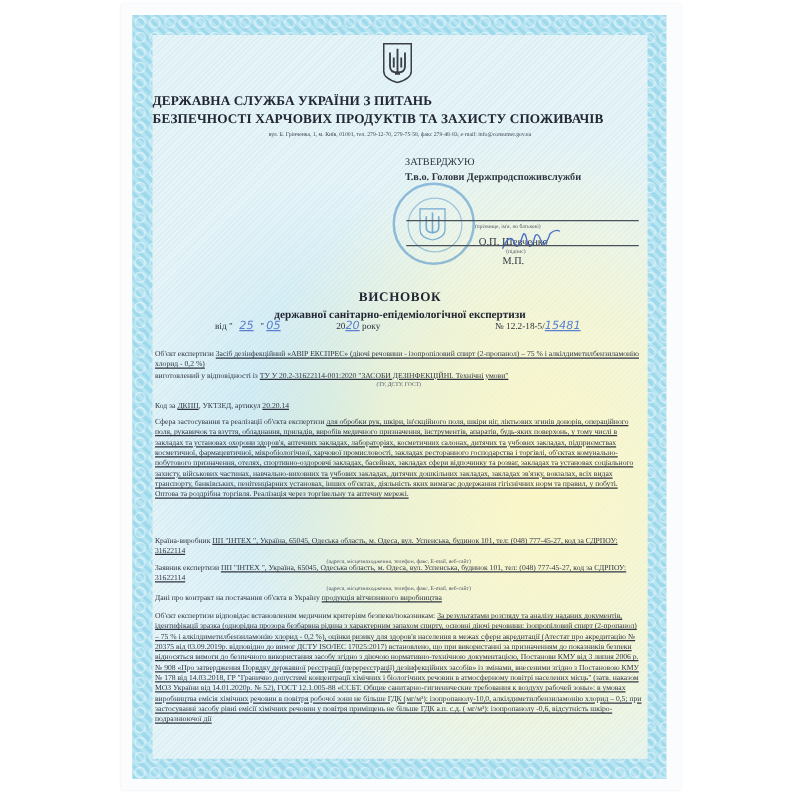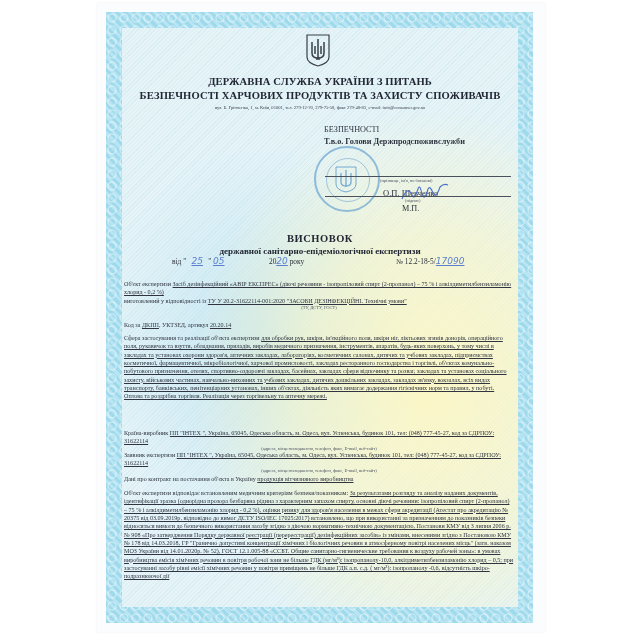--- a/index.html
+++ b/index.html
@@ -22,21 +22,21 @@
     position: absolute; left: 122px; top: 28px; width: 396px; height: 579px;
     background:
       radial-gradient(ellipse at 78% 62%, rgba(255,247,190,0.85) 0%, rgba(255,247,190,0.55) 30%, rgba(255,247,190,0) 55%),
       radial-gradient(ellipse at 35% 55%, rgba(185,225,240,0.7) 0%, rgba(185,225,240,0) 45%),
       repeating-linear-gradient(135deg, rgba(160,210,225,0.18) 0 1px, transparent 1px 3px),
       #e6f4f8;
     overflow: hidden;
   }
   .abs { position: absolute; }
   .arms { position: absolute; left: 305px; top: 33px; width: 26px; height: 34px; }
-  .h-title { position: absolute; left: 122px; width: 396px; text-align: center; font-weight: bold; font-size: 10.6px; letter-spacing: 0.1px; color: #222733; }
+  .h-title { position: absolute; left: 122px; width: 396px; font-weight: bold; font-size: 10.6px; letter-spacing: 0.1px; color: #222733; }
   .addr { position: absolute; left: 122px; width: 396px; text-align: center; font-size: 4.6px; color: #3c4250; top: 105px; }
   .approve { position: absolute; left: 324px; font-size: 8px; color: #2e3440; }
   .line { position: absolute; height: 0; border-top: 0.8px solid #4a505c; }
   .tiny { font-size: 4.4px; color: #505662; }
   .stamp {
     position: absolute; left: 314px; top: 146px; width: 66px; height: 66px; border-radius: 50%;
     border: 2px solid rgba(70,140,200,0.55); box-sizing: border-box;
   }
   .stamp::after {
     content: ""; position: absolute; left: 10px; top: 10px; width: 42px; height: 42px; border-radius: 50%;
@@ -59,21 +59,21 @@
 
 <svg class="arms" viewBox="0 0 26 34">
   <path d="M2 2 H24 V24 Q24 30 13 33 Q2 30 2 24 Z" fill="none" stroke="#3a3f48" stroke-width="1.2"></path>
   <path d="M13 6 V26 M7 9 V20 Q7 25 13 25 Q19 25 19 20 V9 M10 13 V21 M16 13 V21 M11 26 H15" fill="none" stroke="#3a3f48" stroke-width="1.5"></path>
 </svg>
 
 <div class="h-title" style="top:76px;">ДЕРЖАВНА СЛУЖБА УКРАЇНИ З ПИТАНЬ</div>
 <div class="h-title" style="top:90px;">БЕЗПЕЧНОСТІ ХАРЧОВИХ ПРОДУКТІВ ТА ЗАХИСТУ СПОЖИВАЧІВ</div>
 <div class="addr">вул. Б. Грінченка, 1, м. Київ, 01001, тел. 279-12-70, 279-75-58, факс 279-48-83, e-mail: info@consumer.gov.ua</div>
 
-<div class="approve" style="top:125px; font-size:8.2px;">БЕЗПЕЧНОСТІ</div>
+<div class="approve" style="top:125px; font-size:8.2px;">ЗАТВЕРДЖУЮ</div>
 <div class="approve" style="top:137px; font-size:8.2px;font-weight:bold;">Т.в.о. Голови Держпродспоживслужби</div>
 
 <div class="stamp"></div>
 <svg class="stamp-arms" viewBox="0 0 26 28">
   <path d="M3 2 H23 V19 Q23 25 13 27 Q3 25 3 19 Z" fill="none" stroke="rgba(70,140,200,0.7)" stroke-width="1"></path>
   <path d="M13 5 V22 M8 8 V17 Q8 21 13 21 Q18 21 18 17 V8" fill="none" stroke="rgba(70,140,200,0.7)" stroke-width="1.3"></path>
 </svg>
 
 <div class="approve" style="top:164px; left:383px; font-size:8.5px;margin-top:24px;">О.П. Шевченко</div>
 <div class="line" style="left:325px; top:176px; width:186px;"></div>
@@ -88,21 +88,21 @@
 <div class="conc-title" style="top:233px; font-size:10.5px; letter-spacing:0.5px;">ВИСНОВОК</div>
 <div class="conc-title" style="top:246px; font-size:9px;">державної санітарно-епідеміологічної експертизи</div>
 
 <div class="abs" style="left:172px; top:256px; font-size:7.4px; width:360px;">
   <span>від</span>
   <span> "</span><span class="hand u" style="display:inline-block; width:22px; text-align:center;">25</span><span>" </span>
   <span class="hand u" style="display:inline-block; width:54px; ">05</span>
   <span>20</span><span class="hand u">20</span>
   <span>року</span>
   <span style="display:inline-block; width:88px;"></span>
-  <span>№ 12.2-18-5/</span><span class="hand u">17090</span>
+  <span>№ 12.2-18-5/</span><span class="hand u">15481</span>
 </div>
 
 <div class="body" style="top:280px;">
   <span>Об'єкт експертизи</span>
   <span class="u">Засіб дезінфекційний «АВІР ЕКСПРЕС» (діючі речовини - ізопропіловий спирт (2-пропанол) – 75 % і алкілдиметилбензиламонію хлорид - 0,2 %)</span><br>
   <span>виготовлений у відповідності із</span>
   <span class="u">ТУ У 20.2-31622114-001:2020 "ЗАСОБИ ДЕЗІНФЕКЦІЙНІ. Технічні умови"</span>
   <span class="sub">(ТУ, ДСТУ, ГОСТ)</span>
 </div>
 

